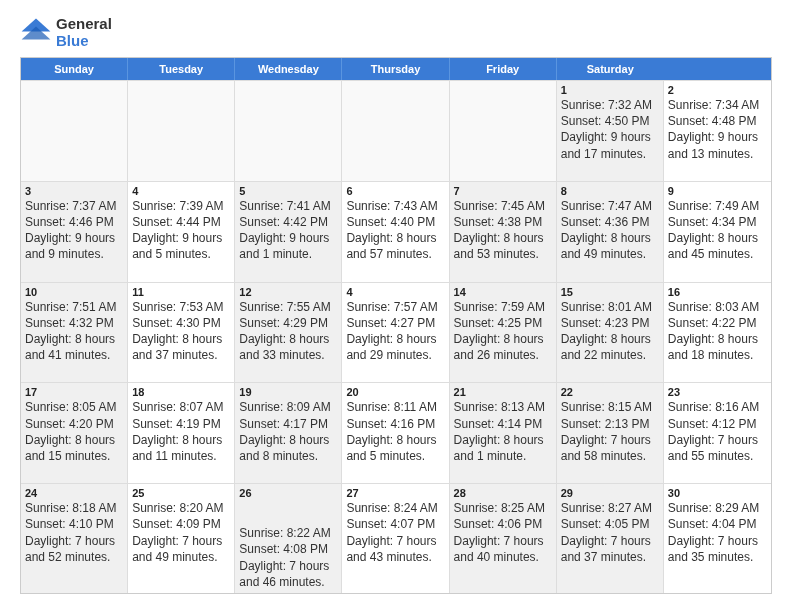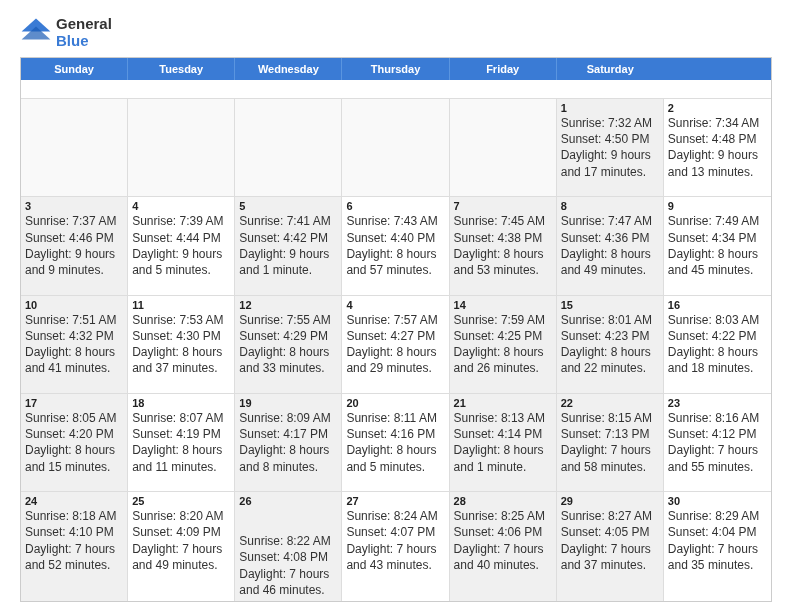--- a/index.html
+++ b/index.html
@@ -6,21 +6,21 @@
     body {
       font-family: Arial, sans-serif;
       background: #fff;
       width: 792px;
       height: 612px;
       overflow: hidden;
     }
     .page {
       width: 792px;
       height: 612px;
-      padding: 16px 20px 10px 20px;
+      padding: 16px 20px 18px 20px;
       display: flex;
       flex-direction: column;
     }
     .header {
       display: flex;
       justify-content: space-between;
       align-items: flex-start;
       margin-bottom: 8px;
     }
     .logo {
@@ -47,21 +47,20 @@
     }
     .location {
       font-size: 14px;
       color: #555;
     }
     .calendar {
       flex: 1;
       display: flex;
       flex-direction: column;
       border: 1px solid #ccc;
-      gap: 18px;
     }
     .cal-header {
       display: grid;
       grid-template-columns: repeat(7, 1fr);
       background: #3a7bd5;
     }
     .cal-header-cell {
       color: #fff;
       font-size: 11px;
       font-weight: bold;
@@ -292,21 +291,21 @@
           <div class="cal-cell shaded">
             <span class="day-num">21</span>
             <div class="cell-text" style="white-space: pre-line;">Sunrise: 8:13 AM
 Sunset: 4:14 PM
 Daylight: 8 hours
 and 1 minute.</div>
           </div>
           <div class="cal-cell shaded">
             <span class="day-num">22</span>
             <div class="cell-text" style="white-space: pre-line;">Sunrise: 8:15 AM
-Sunset: 7:13 PM
+Sunset: 2:13 PM
 Daylight: 7 hours
 and 58 minutes.</div>
           </div>
           <div class="cal-cell">
             <span class="day-num">23</span>
             <div class="cell-text" style="white-space: pre-line;">Sunrise: 8:16 AM
 Sunset: 4:12 PM
 Daylight: 7 hours
 and 55 minutes.</div>
           </div>

